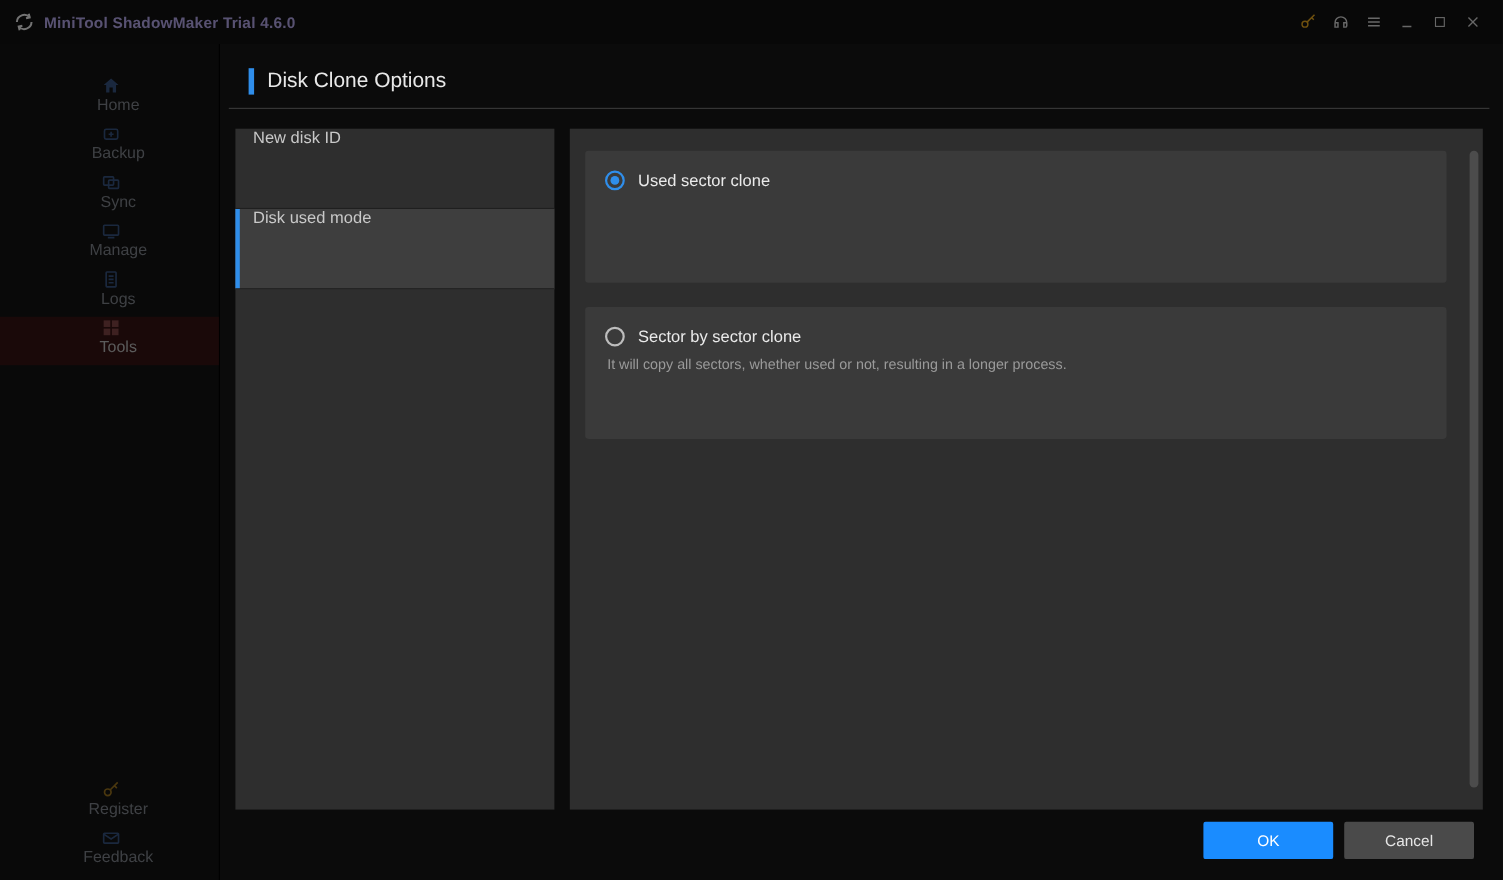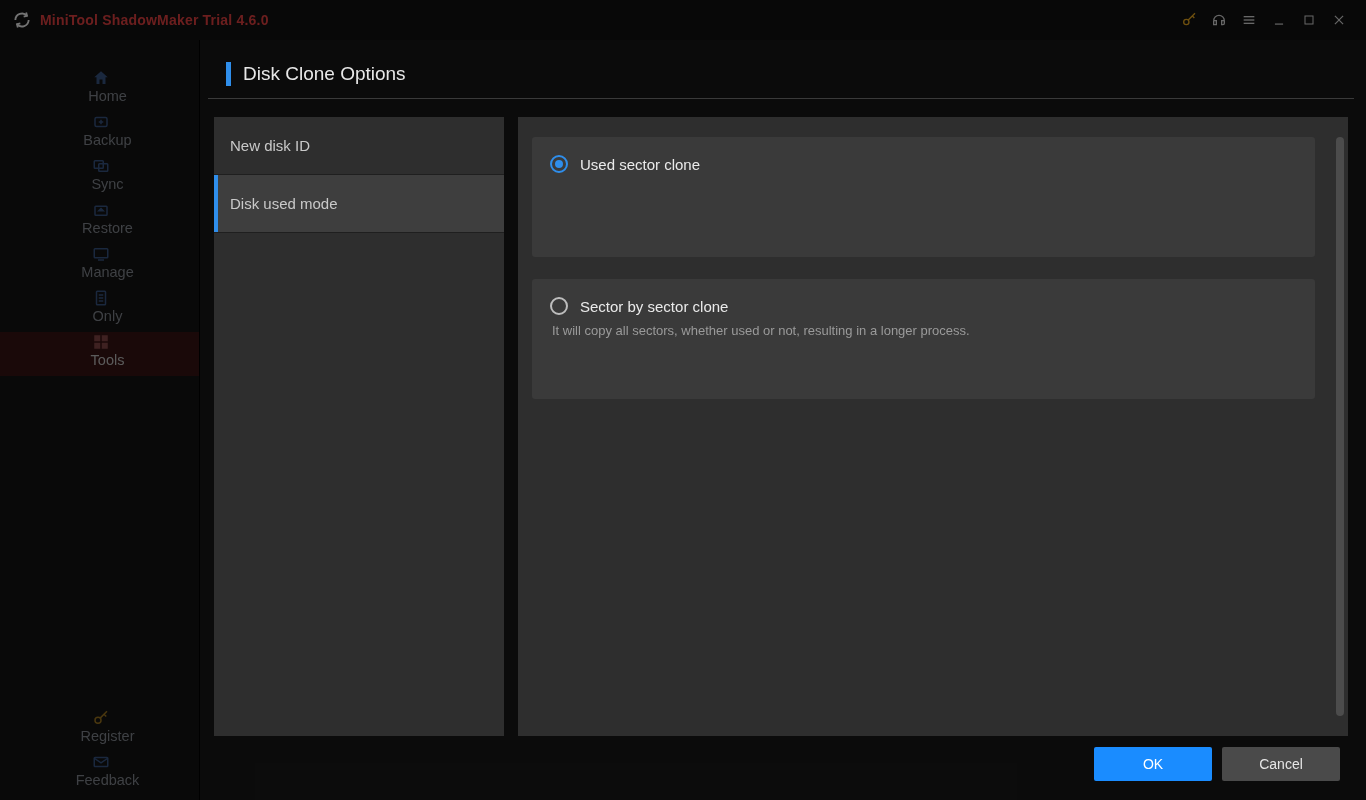--- a/index.html
+++ b/index.html
@@ -3,21 +3,21 @@
 <meta charset="utf-8">
 <style>
   * { box-sizing: border-box; margin: 0; padding: 0; }
   html, body { width: 1366px; height: 800px; background: #0f0f0f; font-family: "Segoe UI", Arial, sans-serif; overflow: hidden; color: #ddd; }
   
   
   .app { position: relative; width: 1366px; height: 800px; }
   .dim { position: absolute; inset: 0; background: rgba(0,0,0,0.55); pointer-events: none; z-index: 5; }
   
   
-  .titlebar { display: flex; align-items: center; height: 40px; padding: 0 12px; background: #121212; font-size: 14px; font-weight: 600; color: #ef4444; }
+  .titlebar { display: flex; align-items: center; height: 40px; padding: 0 12px; background: #121212; font-size: 14px; font-weight: 600; color: #c4b5fd; }
   .titlebar .title { margin-left: 8px; letter-spacing: 0.2px; }
   .titlebar .spacer { flex: 1; }
   .titlebar .tb-btn { width: 30px; height: 30px; display: flex; align-items: center; justify-content: center; color: #e6e6e6; cursor: pointer; }
   .titlebar .key { color: #f5b120; }
   
   
   .body { display: flex; height: 760px; }
   .sidebar { width: 200px; background: #141414; border-right: 1px solid #000; display: flex; flex-direction: column; padding-top: 28px; }
   .sidebar .nav { flex: 1; }
   .nav-item, .foot-item { display: flex; align-items: center; height: 44px; padding: 0 22px 0 38px; color: #8a8f97; font-size: 14.5px; cursor: pointer; position: relative; flex-direction: column; }
@@ -29,21 +29,21 @@
   .main { flex: 1; background: #1a1a1a; }
   
   
   .dialog { position: absolute; left: 208px; top: 50px; right: 12px; bottom: 8px; z-index: 10; display: flex; flex-direction: column; }
   .dlg-header { display:flex; align-items:center; padding: 12px 18px 12px 18px; }
   .dlg-header .bar { width: 5px; height: 24px; background: #2f8eeb; margin-right: 12px; }
   .dlg-header .title { font-size: 19px; color: #e8e8e8; }
   .dlg-hr { height:1px; background:#3a3a3a; margin: 0 0 18px 0; }
   .dlg-body { flex:1; display:flex; gap: 14px; padding: 0 6px; }
   .panel-left { width: 290px; background: #2e2e2e; }
-  .left-item { height: 58px; display:flex; align-items:center; padding-left: 16px; color:#c9c9c9; font-size:15px; cursor:pointer; border-bottom:1px solid #1f1f1f; position:relative; }
+  .left-item { height: 73px; display:flex; align-items:flex-start; padding-left: 16px; color:#c9c9c9; font-size:15px; cursor:pointer; border-bottom:1px solid #1f1f1f; position:relative; }
   .left-item.active { background:#3e3e3e; }
   .left-item.active::before { content:""; position:absolute; left:0; top:0; bottom:0; width:4px; background:#2f8eeb; }
   .panel-right { flex:1; background:#2e2e2e; padding: 20px 4px 20px 14px; display:flex; position:relative; }
   .option-stack { flex:1; display:flex; flex-direction:column; gap:22px; padding-right:21px; }
   .option-card { background:#3a3a3a; border-radius:3px; padding: 18px 18px 28px 18px; min-height:120px; }
   .option-card .row { display:flex; align-items:center; gap:12px; margin-bottom:8px; }
   .radio { width:18px; height:18px; border:2px solid #bdbdbd; border-radius:50%; display:flex; align-items:center; justify-content:center; cursor:pointer; }
   .radio.checked { border-color:#2f8eeb; }
   .radio.checked .dot { width:8px; height:8px; background:#2f8eeb; border-radius:50%; }
   .opt-title { font-size:15px; color:#eaeaea; }
@@ -135,45 +135,36 @@
               <svg width="18" height="18" viewBox="0 0 24 24" fill="none" stroke="#3b5a8a" stroke-width="2">
                 <rect x="3" y="5" width="12" height="10" rx="1"></rect>
                 <rect x="9" y="9" width="12" height="10" rx="1"></rect>
               </svg>
             </span>
           <span>Sync</span>
         </div>
         <div class="nav-item">
           <span class="icon">
               <svg width="18" height="18" viewBox="0 0 24 24" fill="none" stroke="#3b5a8a" stroke-width="2">
-                <rect x="4" y="7" width="16" height="12" rx="1"></rect>
-                <path d="M12 10l-3 3h6z"></path>
-              </svg>
-            </span>
-          <span>Restore</span>
-        </div>
-        <div class="nav-item">
-          <span class="icon">
-              <svg width="18" height="18" viewBox="0 0 24 24" fill="none" stroke="#3b5a8a" stroke-width="2">
                 <rect x="3" y="5" width="18" height="12" rx="1"></rect>
                 <path d="M8 20h8"></path>
               </svg>
             </span>
           <span>Manage</span>
         </div>
         <div class="nav-item">
           <span class="icon">
               <svg width="18" height="18" viewBox="0 0 24 24" fill="none" stroke="#3b5a8a" stroke-width="2">
                 <rect x="6" y="3" width="12" height="18" rx="1"></rect>
                 <line x1="9" y1="8" x2="15" y2="8"></line>
                 <line x1="9" y1="12" x2="15" y2="12"></line>
                 <line x1="9" y1="16" x2="15" y2="16"></line>
               </svg>
             </span>
-          <span>Only</span>
+          <span>Logs</span>
         </div>
         <div class="nav-item active">
           <span class="icon">
               <svg width="18" height="18" viewBox="0 0 24 24" fill="#8a4a4a">
                 <rect x="3" y="3" width="8" height="8"></rect>
                 <rect x="13" y="3" width="8" height="8"></rect>
                 <rect x="3" y="13" width="8" height="8"></rect>
                 <rect x="13" y="13" width="8" height="8"></rect>
               </svg>
             </span>

